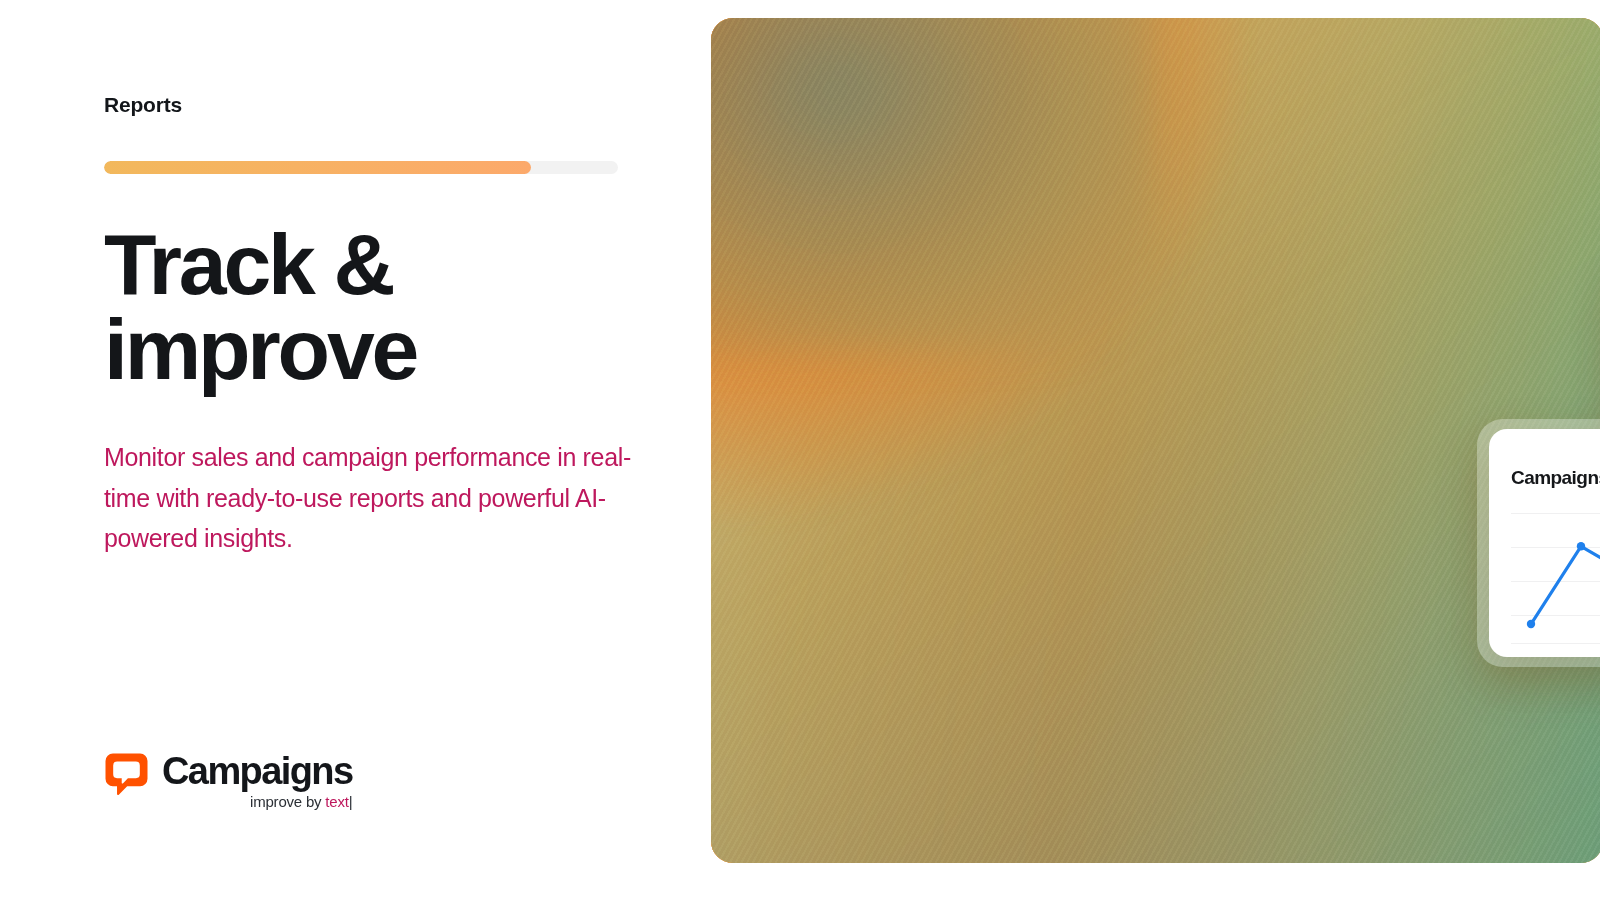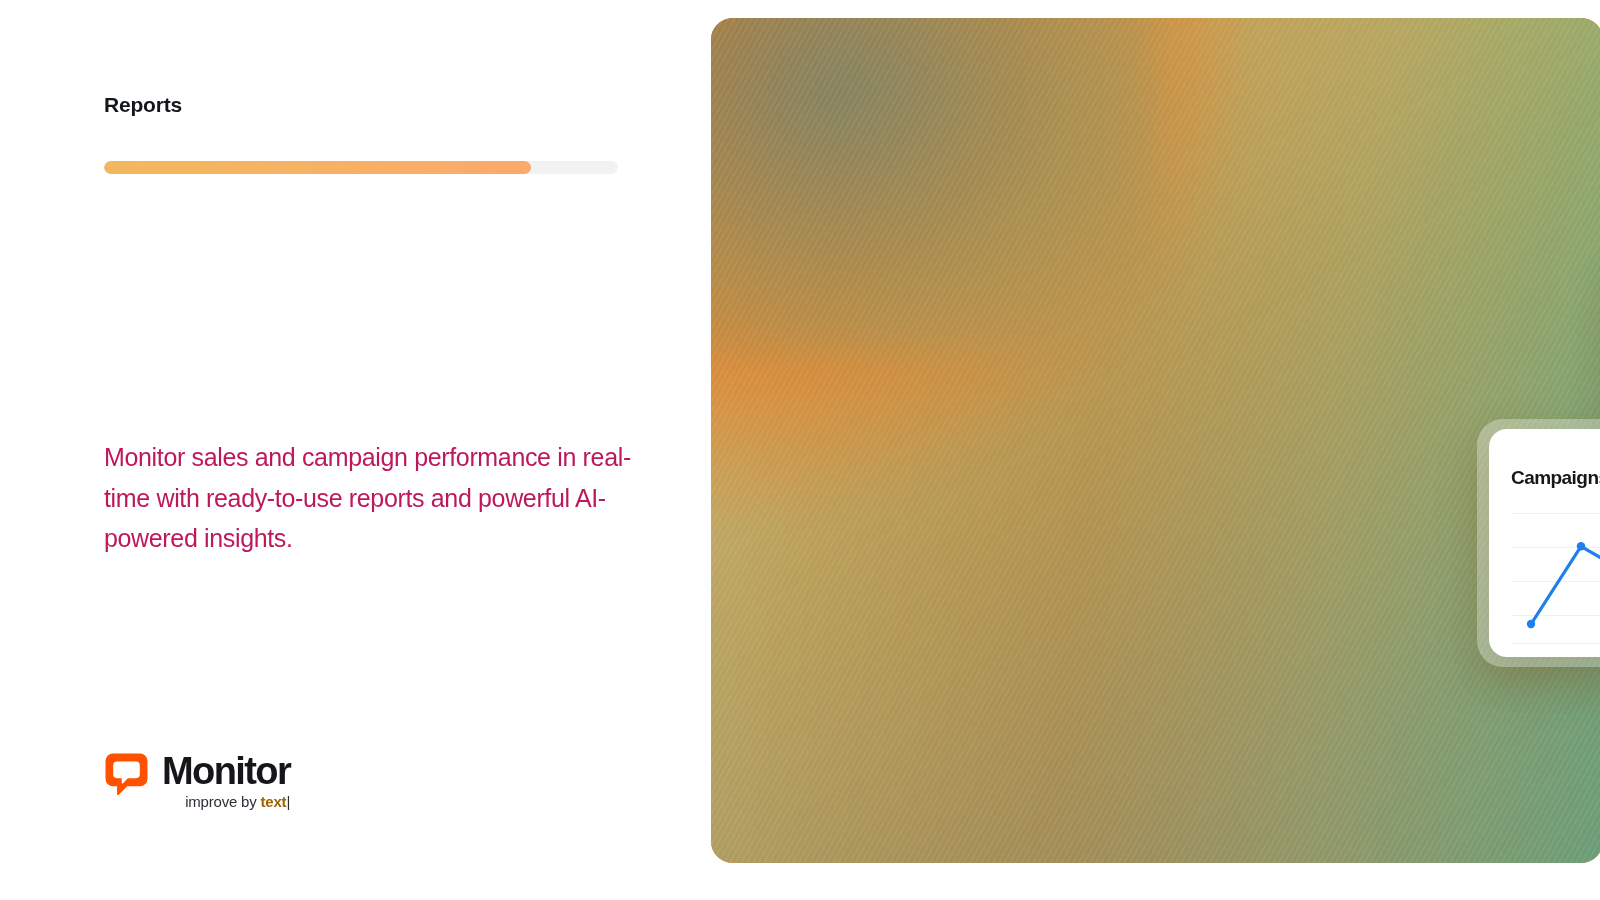--- a/index.html
+++ b/index.html
@@ -57,21 +57,21 @@
   .logo-mark { width: 45px; height: 45px; flex: 0 0 45px; display: block; }
   .logo-text-col { display: flex; flex-direction: column; align-items: flex-end; }
   .logo-wordmark {
     font-size: 38px; font-weight: 700; letter-spacing: -1.6px;
     color: #14161a; line-height: 1.02;
   }
   .logo-powered {
     margin-top: 2px; font-size: 15px; letter-spacing: -0.2px;
     color: #2b2f35; font-weight: 400; white-space: nowrap;
   }
-  .logo-powered b { font-weight: 700; color: #a16207; }
+  .logo-powered b { font-weight: 400; color: #be185d; }
   .caret { display: inline-block; }
 
   
   .right-pane {
     position: relative;
     width: 928px; height: 900px;
     flex: 0 0 928px;
   }
   .art {
     position: absolute; left: 3px; top: 18px;
@@ -204,30 +204,31 @@
 <div class="page">
 
   <div class="left-pane">
 
     <div class="eyebrow">Reports</div>
 
     <div class="progress-track">
       <div class="progress-fill" id="progress-fill" style="width: 83%;"></div>
     </div>
 
+    <h1 class="headline">Track &amp; improve</h1>
 
     <p class="subcopy">Monitor sales and campaign performance in real-time with ready-to-use reports and powerful AI-powered insights.</p>
 
     <div class="logo-lockup">
       <svg class="logo-mark" viewBox="0 0 48 48">
         <path d="M9.5 1.6h29A7.9 7.9 0 0 1 46.4 9.5v19.1a7.9 7.9 0 0 1-7.9 7.9H24.7l-8.9 9.1a1.1 1.1 0 0 1-1.9-.8v-8.3H9.5a7.9 7.9 0 0 1-7.9-7.9V9.5A7.9 7.9 0 0 1 9.5 1.6Z" fill="#ff5100"></path>
         <path d="M13.9 10.2h20.2a4.1 4.1 0 0 1 4.1 4.1v9.5a4.1 4.1 0 0 1-4.1 4.1h-8.6l-5.4 5.6a.7.7 0 0 1-1.2-.5v-5.1h-5a4.1 4.1 0 0 1-4.1-4.1v-9.5a4.1 4.1 0 0 1 4.1-4.1Z" fill="#ffffff"></path>
       </svg>
       <div class="logo-text-col">
-        <div class="logo-wordmark">Monitor</div>
+        <div class="logo-wordmark">Campaigns</div>
         <div class="logo-powered"><span>improve by </span><b>text</b><span class="caret">|</span></div>
       </div>
     </div>
   </div>
 
   <div class="right-pane">
 
     <div class="art">
       <div class="band b1"></div>
       <div class="band b2"></div>

